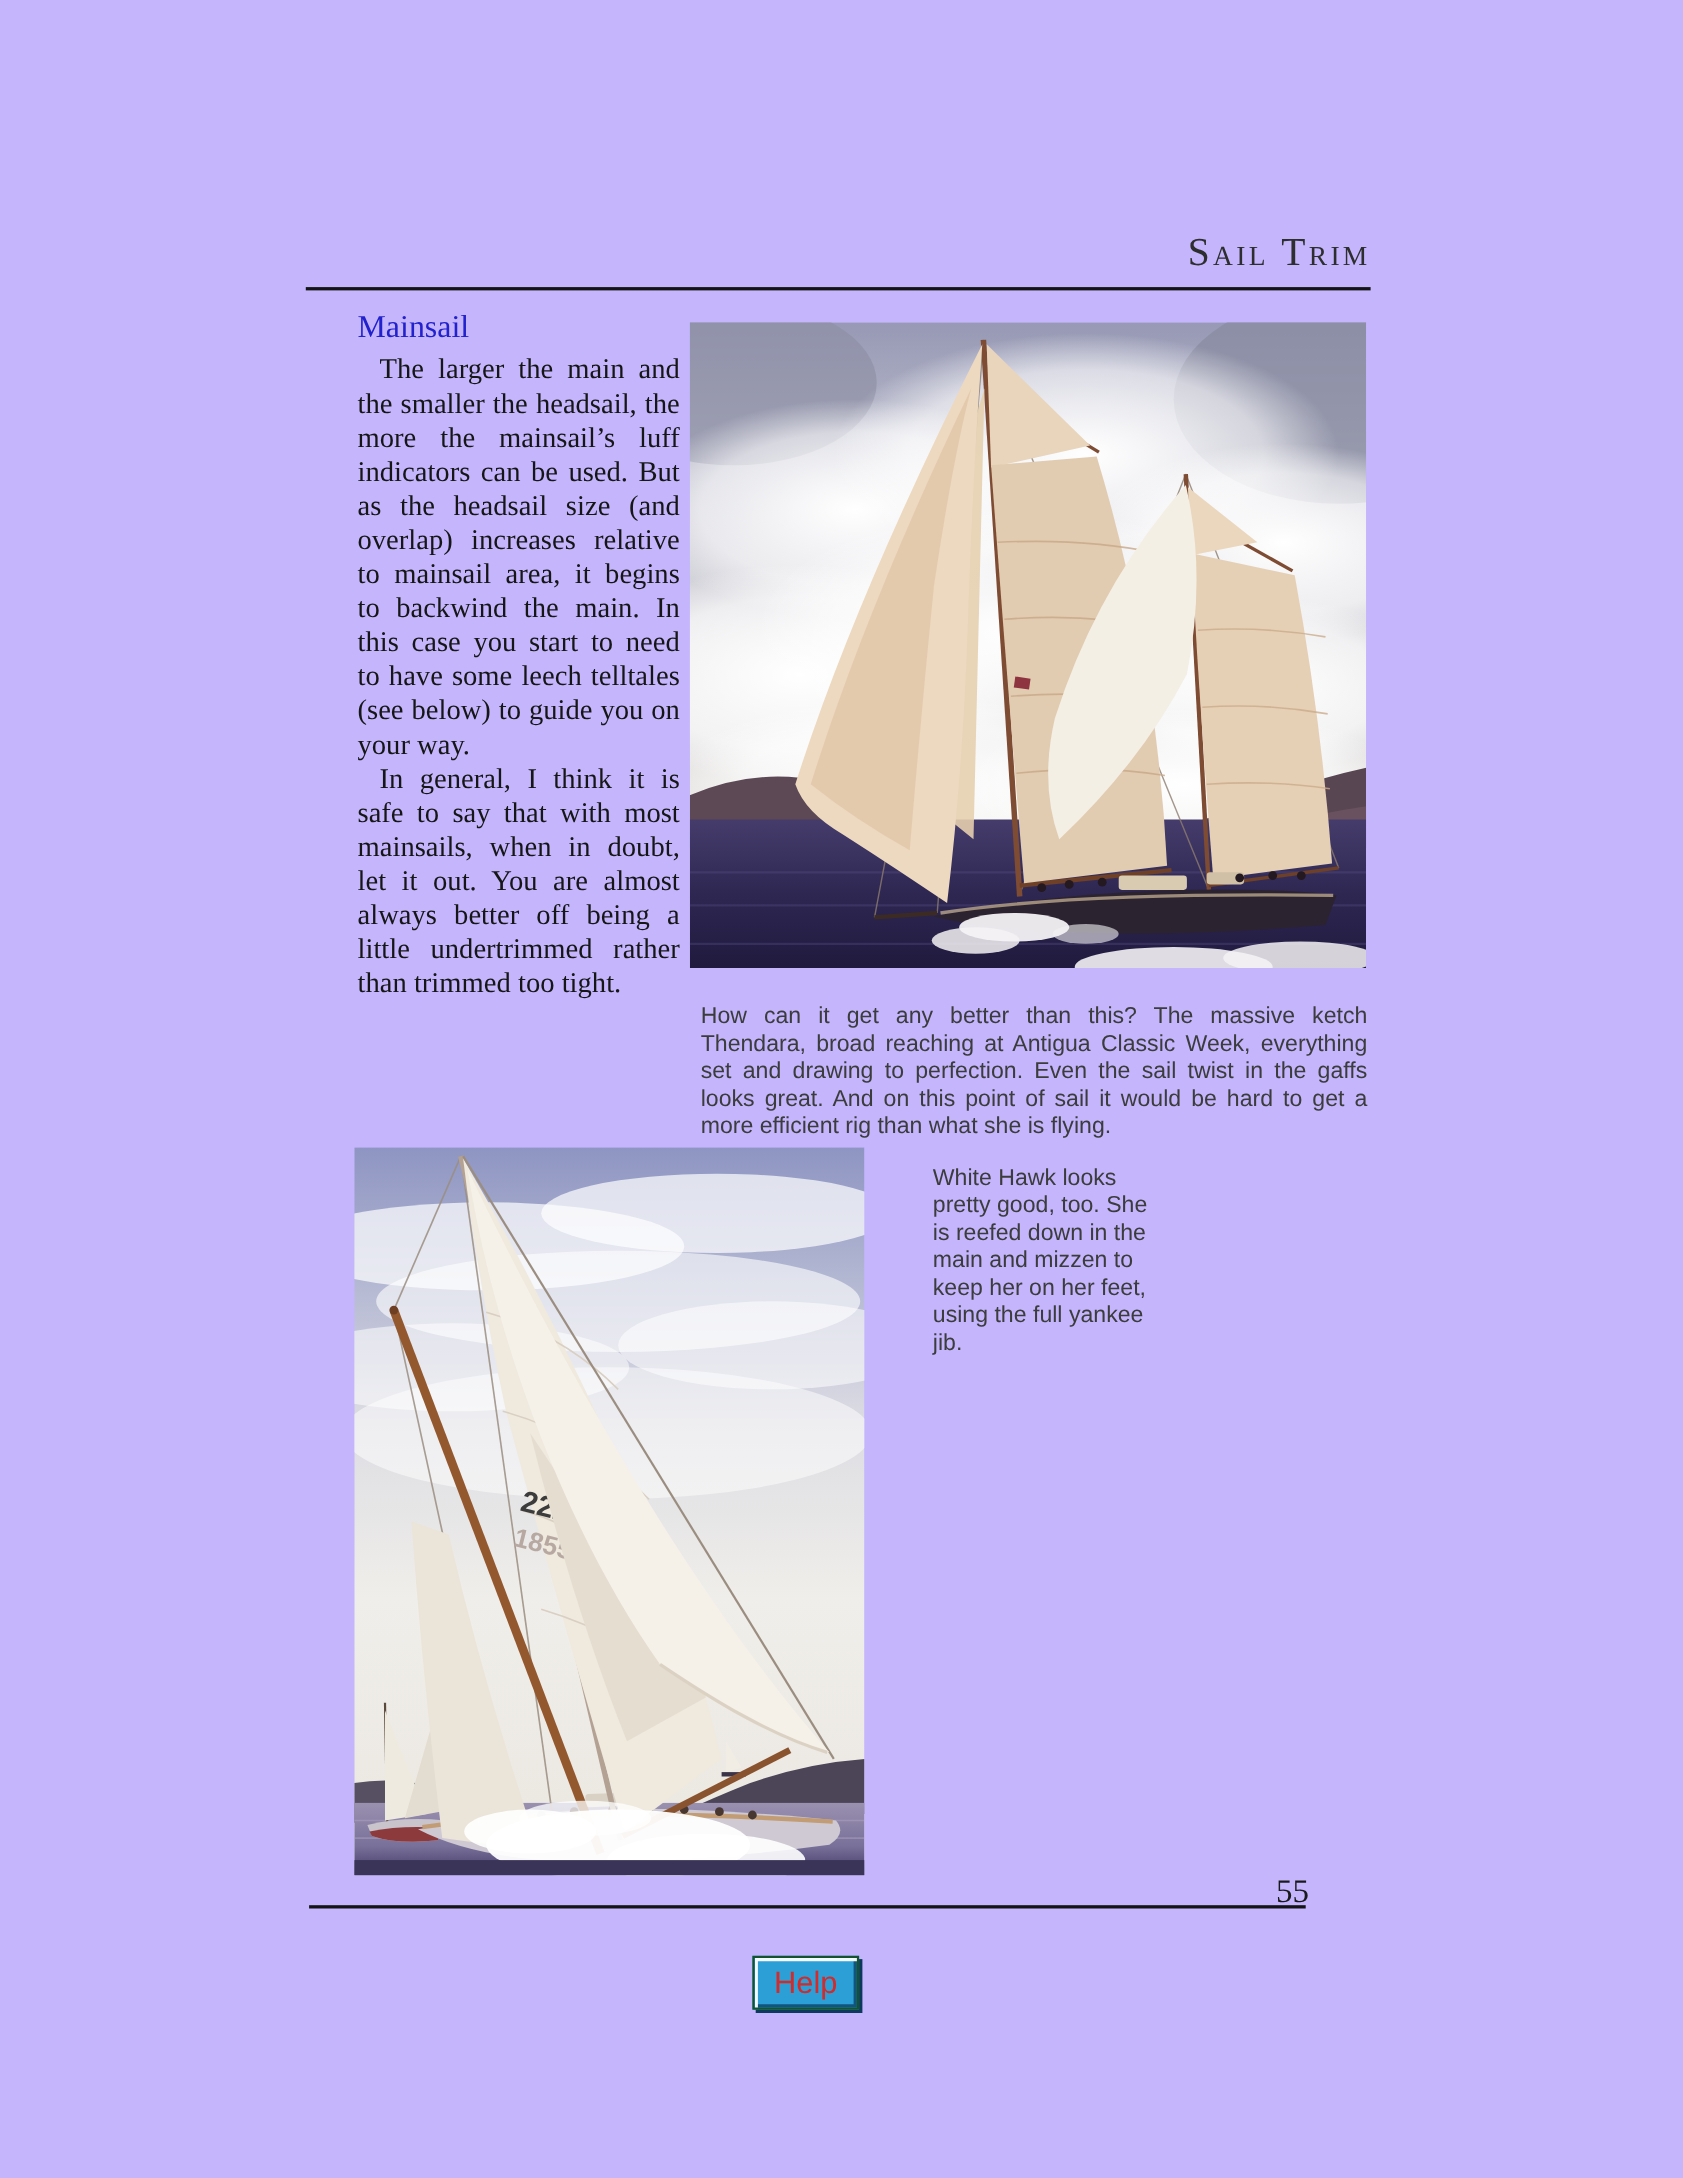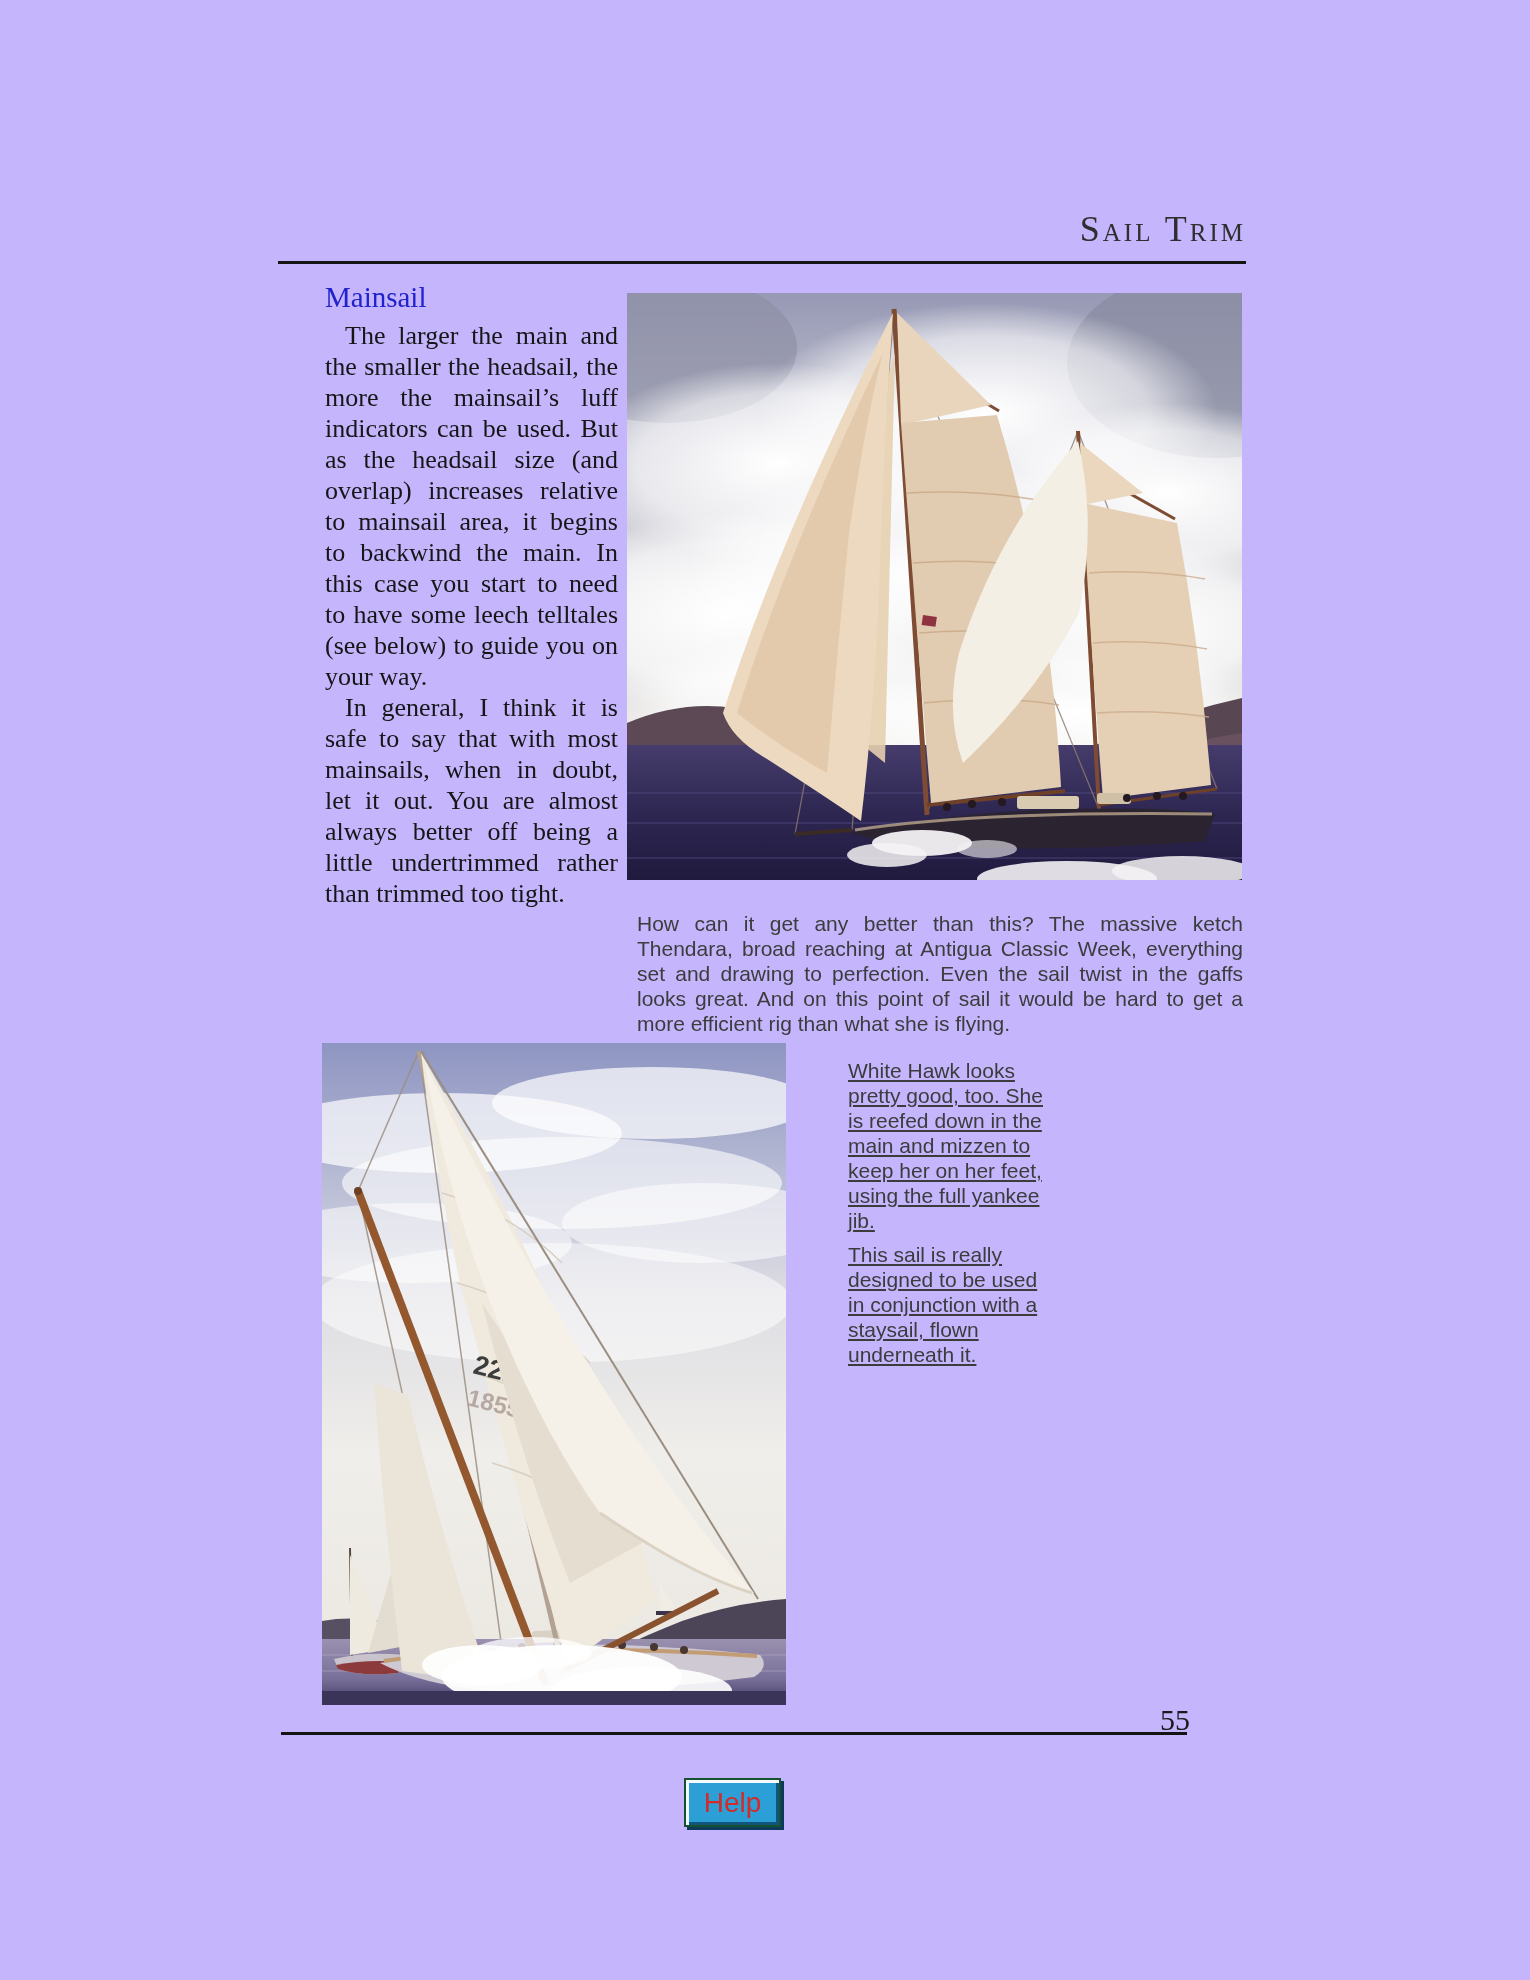--- a/index.html
+++ b/index.html
@@ -51,21 +51,20 @@
     font-family:"Liberation Sans", sans-serif;
     font-size:21px;line-height:25px;
     color:#3c3c3c;
     text-align:justify;
   }
   .caption-whitehawk{
     position:absolute;left:848px;top:1058px;width:202px;
     font-family:"Liberation Sans", sans-serif;
     font-size:21px;line-height:25px;
     color:#3c3c3c;
-    text-decoration:underline;
   }
   .caption-whitehawk p{margin:0 0 9px 0;}
   
   .rule-bottom{
     position:absolute;left:281px;top:1732px;width:906px;height:3px;
     background:#141414;
   }
   .page-number{
     position:absolute;top:1703px;left:1160px;width:90px;
     text-align:left;
@@ -281,21 +280,20 @@
         <ellipse cx="160" cy="622" rx="60" ry="20" opacity="0.9"></ellipse>
         <ellipse cx="320" cy="648" rx="90" ry="24" opacity="0.9"></ellipse>
         <ellipse cx="210" cy="610" rx="60" ry="16" opacity="0.75"></ellipse>
       </g>
       <rect y="648" width="464" height="14" fill="#3a3458"></rect>
     </svg>
   </div>
 
   <div class="caption-whitehawk">
     <p>White Hawk looks pretty good, too. She is reefed down in the main and mizzen to keep her on her feet, using the full yankee jib.</p>
-    <p>This sail is really designed to be used in conjunction with a staysail, flown underneath it.</p>
   </div>
 
   <div class="rule-bottom"></div>
   <div class="page-number">55</div>
 
   <div class="help-button">
     <span>Help</span>
   </div>
 
 </div>

